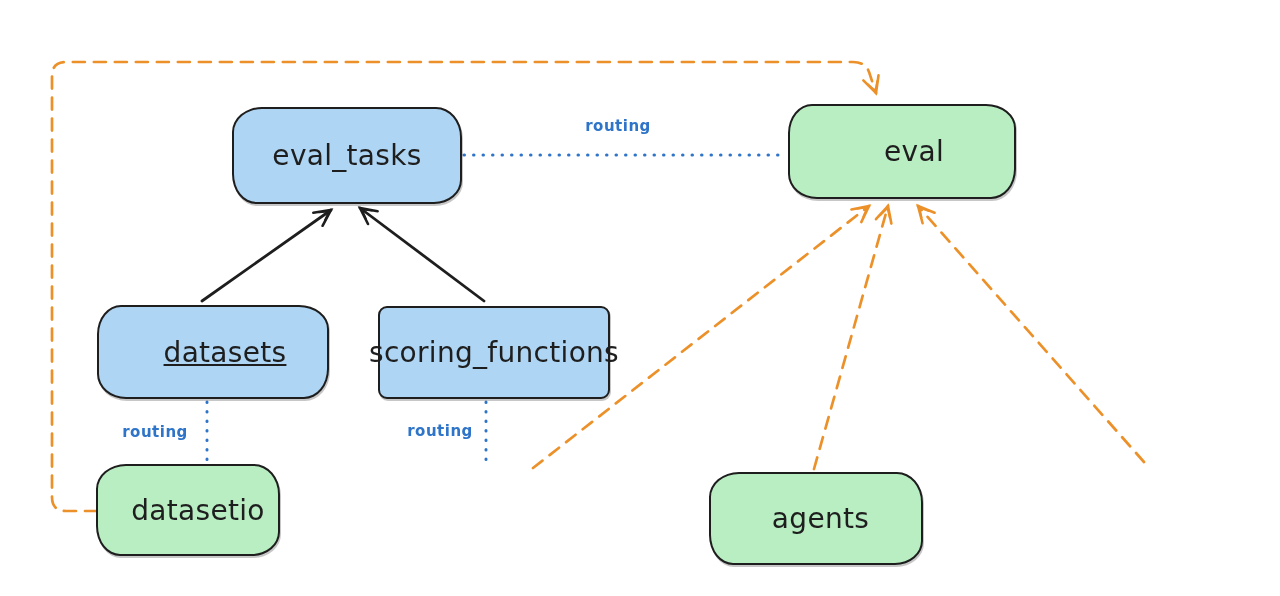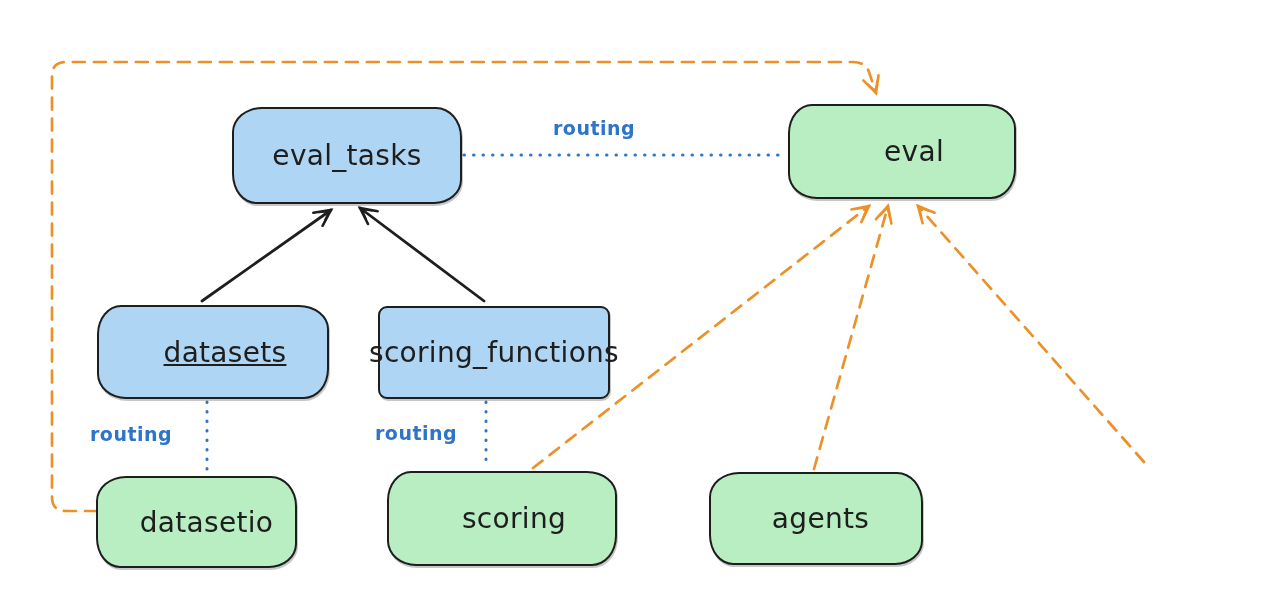--- a/index.html
+++ b/index.html
@@ -20,23 +20,23 @@
     letter-spacing:0.3px;
     box-shadow:1px 2px 0 0 rgba(30,30,30,0.25);
   }
   .r1 { border-radius:30px 26px 28px 24px / 25px 30px 24px 30px; }
   .r2 { border-radius:24px 30px 25px 29px / 29px 24px 30px 25px;padding-left:24px; }
   .node.blue  { background:#aed5f3; }
   .node.green { background:#b9eec3; }
   .edge-label {
     position:absolute;
     width:130px;
-    text-align:left;
+    text-align:center;
     color:#2e74c9;
-    font-size:19px;
+    font-size:15px;
     font-weight:bold;
     letter-spacing:0.5px;
   }
 </style>
 </head>
 <body>
 
 <div class="canvas">
 
   <svg class="edges" width="1280" height="596" viewBox="0 0 1280 596" xmlns="http://www.w3.org/2000/svg">
@@ -65,23 +65,22 @@
   </svg>
 
   <div class="node blue r1" style="left:232px; top:107px;  width:230px; height:97px;">eval_tasks</div>
 
   <div class="node green r2" style="left:788px; top:104px;  width:228px; height:95px;">eval</div>
 
   <div class="node blue r2" style="left:97px;  top:305px;  width:232px; height:94px;text-decoration:underline;">datasets</div>
 
   <div class="node blue r1" style="left:378px; top:306px;  width:232px; height:93px;border-radius:9px;">scoring_functions</div>
 
-  <div class="node green r1" style="left:96px;  top:476px;  width:201px; height:92px;padding-left:20px;">datasetio</div>
+  <div class="node green r1" style="left:96px;  top:464px;  width:184px; height:92px;padding-left:20px;">datasetio</div>
 
-  <div class="node green r2" style="left:387px; top:471px;  width:230px; height:95px;">scoring</div>
 
   <div class="node green r1" style="left:709px; top:472px;  width:214px; height:93px;padding-left:9px;">agents</div>
 
 
   <div class="edge-label" style="left:553px; top:117px;">routing</div>
 
   <div class="edge-label" style="left:90px; top:423px;">routing</div>
 
   <div class="edge-label" style="left:375px; top:422px;">routing</div>
 

